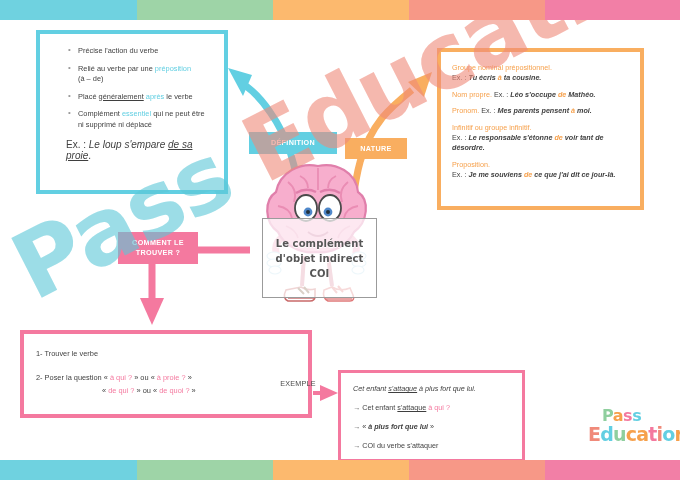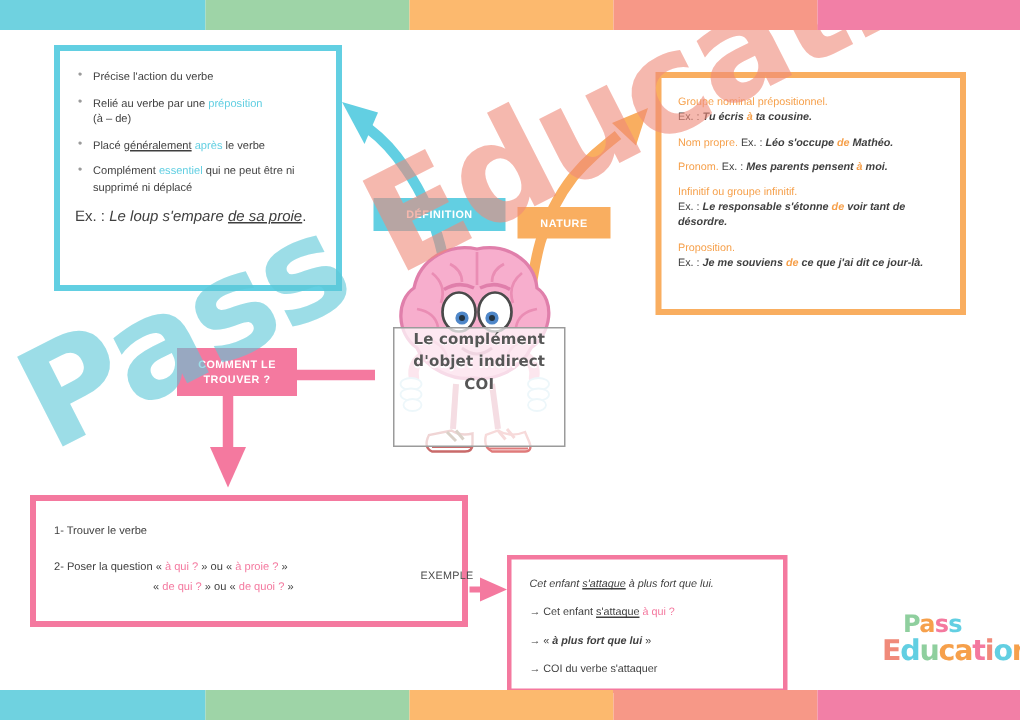--- a/index.html
+++ b/index.html
@@ -15,21 +15,21 @@
   .strip{position:absolute;left:0;width:680px;height:20px;display:flex;}
   .strip.top{top:0;}
   .strip.bottom{bottom:0;}
   .strip span{height:100%;}
 
   
   .card{position:absolute;background:#fff;box-sizing:border-box;}
 
   
   #def-card{left:36px;top:30px;width:192px;height:164px;border:4px solid #62cfe2;}
-  #def-card .pad{padding:12px 12px 8px 10px;}
+  #def-card .pad{padding:12px 12px 8px 26px;}
   .bullets{list-style:none;margin:0;padding:0;}
   .bullets li{
     position:relative;padding-left:12px;margin-bottom:7px;
     font-size:7.4px;line-height:10.5px;color:#3f3f3f;
   }
   .bullets li:before{content:"•";position:absolute;left:2px;top:-1px;color:#9a9a9a;font-size:8px;}
   .c-cyan{color:#62cfe2;}
   .u{text-decoration:underline;}
   .ex{font-size:10px;color:#3f3f3f;margin-top:9px;line-height:11px;}
   .ex i{font-style:italic;}
@@ -65,21 +65,21 @@
     justify-content:center;box-sizing:border-box;line-height:10px;
   }
   #chip-def{left:249px;top:132px;width:88px;height:22px;background:#62cfe2;}
   #chip-nat{left:345px;top:138px;width:62px;height:21px;background:#f9ae60;}
   #chip-how{left:118px;top:232px;width:80px;height:32px;background:#f4799f;}
   #chip-ex{left:270px;top:378px;width:56px;height:12px;background:transparent;color:#4a4a4a;font-weight:normal;font-size:7.2px;letter-spacing:.2px;}
 
   
   #center{position:absolute;left:262px;top:218px;width:115px;height:80px;
     border:1px solid #9b9b9b;background:rgba(255,255,255,.72);box-sizing:border-box;
-    display:flex;flex-direction:column;align-items:center;justify-content:flex-start;
+    display:flex;flex-direction:column;align-items:center;justify-content:center;
     text-align:center;}
   #center .t{font-size:10px;font-weight:bold;color:#565656;line-height:15px;
     font-family:"DejaVu Sans", sans-serif;letter-spacing:.1px;
     text-shadow:0 1px 0 rgba(255,255,255,.9);}
 
   
   .ovl{position:absolute;left:0;top:0;width:680px;height:480px;pointer-events:none;}
   .ovl.under{z-index:1;}
 
   #def-card,#nat-card,#how-card,#ex-card{z-index:3;}

